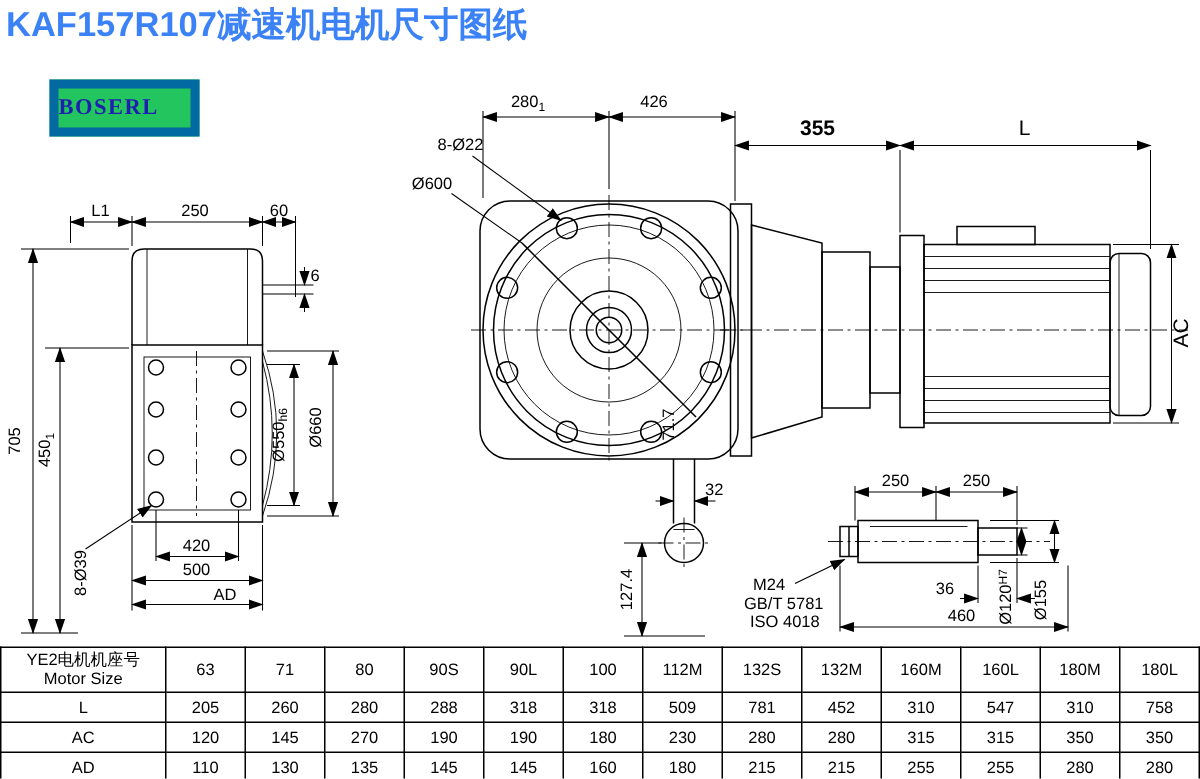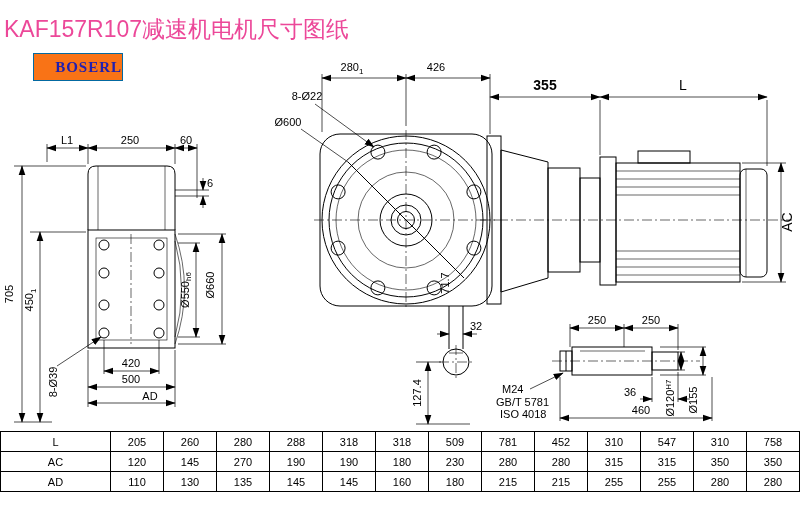--- a/index.html
+++ b/index.html
@@ -1,18 +1,18 @@
 <!DOCTYPE html>
 <html><head>
 <meta charset="utf-8">
 <style>
   html,body{margin:0;padding:0}
   body{width:800px;height:519px;position:relative;background:#fff;font-family:"Liberation Sans",sans-serif;overflow:hidden}
-  .title{position:absolute;top:14px;left:4px;font-size:23px;font-weight:normal;color:#ec4899;white-space:nowrap}
-  .logo-box{position:absolute;top:53px;left:33px;width:88px;height:26px;border:1px solid #0369a1;display:flex;align-items:center;justify-content:flex-end;background:#f97316}
+  .title{position:absolute;top:1px;left:4px;font-size:23px;font-weight:bold;color:#3b82f6;white-space:nowrap}
+  .logo-box{position:absolute;top:53px;left:33px;width:88px;height:26px;border:6px solid #0369a1;display:flex;align-items:center;justify-content:flex-start;background:#22c55e}
   .logo-text{color:#2020b0;font-weight:bold;font-size:15px;font-family:"Liberation Serif",serif;letter-spacing:1px}
   svg.drawing{position:absolute;top:0;left:0}
   .drawing line,.drawing path,.drawing rect,.drawing circle,.drawing polygon{stroke:#000;fill:none;stroke-width:1}
   .drawing .w0{stroke-width:0.6}
   .drawing .dim{stroke-width:0.7}
   .drawing .cl{stroke-width:0.6;stroke-dasharray:10 3 2 3}
   .drawing .fw{fill:#fff}
   .drawing text{stroke:none;fill:#000;font:11px "Liberation Sans",sans-serif}
   .drawing text.big{font-size:14px}
   .drawing text.bold{font-weight:bold}
@@ -235,20 +235,39 @@
 <div class="logo-box">
   <span class="logo-text">BOSERL</span>
 </div>
 
 <table class="size-table">
   <colgroup>
       <col style="width:110px">
       <col span="13">
     </colgroup>
   <tbody>
+    <tr class="hdr">
+      <td class="lbl">
+        <div>YE2电机机座号</div>
+        <div>Motor Size</div>
+      </td>
+    <td>63</td>
+        <td>71</td>
+        <td>80</td>
+        <td>90S</td>
+        <td>90L</td>
+        <td>100</td>
+        <td>112M</td>
+        <td>132S</td>
+        <td>132M</td>
+        <td>160M</td>
+        <td>160L</td>
+        <td>180M</td>
+        <td>180L</td>
+      </tr>
   <tr>
         <td class="lbl">L</td>
         <td>205</td>
         <td>260</td>
         <td>280</td>
         <td>288</td>
         <td>318</td>
         <td>318</td>
         <td>509</td>
         <td>781</td>

